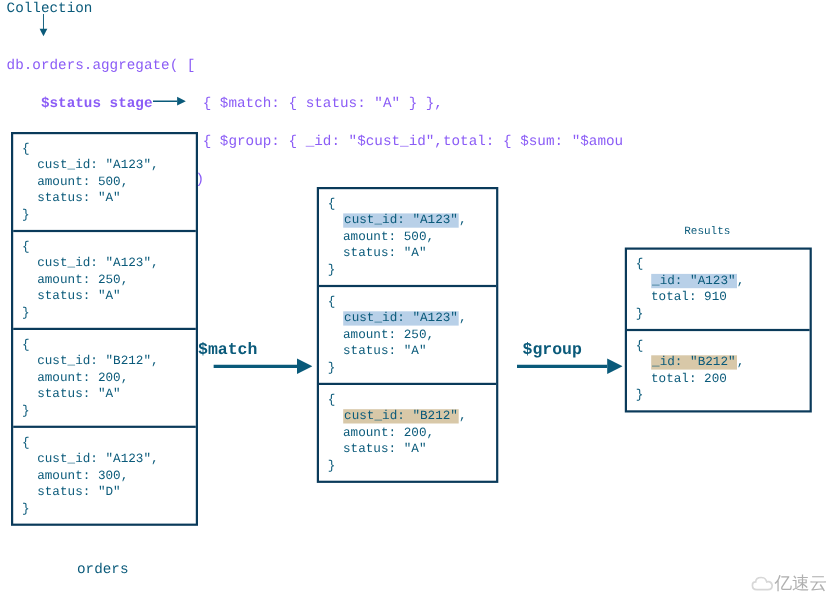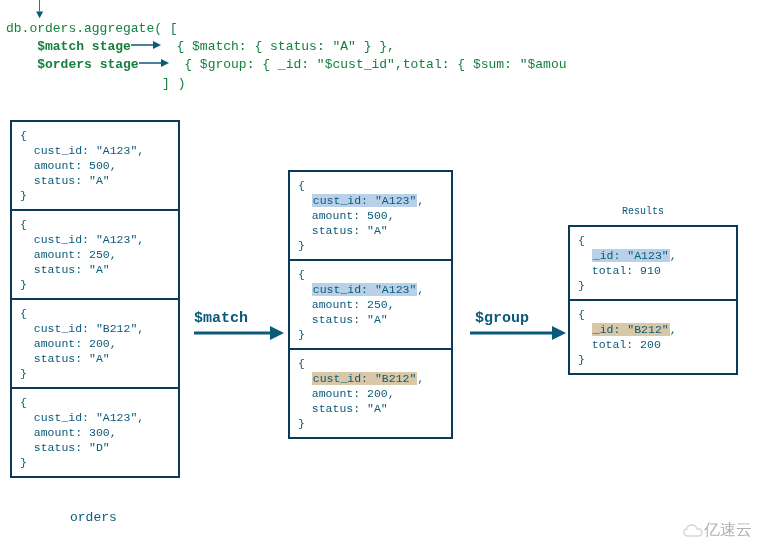--- a/index.html
+++ b/index.html
@@ -25,22 +25,23 @@
     font-size: 13px;
   }
   .arrow-down {
     color: #0a5a7a;
     font-size: 12px;
     margin-left: 30px;
     line-height: 10px;
   }
   .code-line {
     white-space: pre;
-    color: #15803d;
+    color: #8b5cf6;
     line-height: 18px;
+    margin-top: 16px;
   }
   .bold { font-weight: bold; }
   .diagram {
     position: absolute;
     top: 120px;
     left: 10px;
     width: 740px;
   }
   .col {
     position: absolute;
@@ -102,23 +103,24 @@
   .watermark svg { opacity: 0.5; }
   .stage-ptr {
     display: inline-block;
     vertical-align: middle;
   }
 </style>
 </head>
 <body>
 
 <div class="header">
+  <div class="label-collection">Collection</div>
   <div class="arrow-down">│<br>▼</div>
   <div class="code-line">db.orders.aggregate( [</div>
-  <div class="code-line">    <span class="bold">$match stage</span><span class="stage-ptr"><svg width="30" height="10" viewBox="0 0 30 10">
+  <div class="code-line">    <span class="bold">$status stage</span><span class="stage-ptr"><svg width="30" height="10" viewBox="0 0 30 10">
           <line x1="0" y1="5" x2="22" y2="5" stroke="#0a5a7a" stroke-width="1.5"></line>
           <polygon points="22,1 30,5 22,9" fill="#0a5a7a"></polygon>
         </svg></span>  <span>{ $match: { status: "A" } },</span></div>
   <div class="code-line">    <span class="bold">$orders stage</span><span class="stage-ptr"><svg width="30" height="10" viewBox="0 0 30 10">
           <line x1="0" y1="5" x2="22" y2="5" stroke="#0a5a7a" stroke-width="1.5"></line>
           <polygon points="22,1 30,5 22,9" fill="#0a5a7a"></polygon>
         </svg></span>  <span>{ $group: { _id: "$cust_id",total: { $sum: "$amou</span></div>
   <div class="code-line">                    <span>] )</span></div>
 </div>
 
@@ -141,21 +143,21 @@
 <span>  status: "A"</span>
 <span>}</span></div>
     <div class="doc"><span>{</span>
 <span>  cust_id: "A123",</span>
 <span>  amount: 300,</span>
 <span>  status: "D"</span>
 <span>}</span></div>
   </div>
   <div class="caption" style="left:60px; top:390px;text-align:right;">orders</div>
 
-  <div class="pipe-label" style="left:184px; top:190px;">$match</div>
+  <div class="pipe-label" style="left:170px; top:190px;">$match</div>
   <div class="pipe-arrow" style="left:184px; top:205px;">
     <svg width="90" height="16" viewBox="0 0 90 16">
         <line x1="0" y1="8" x2="76" y2="8" stroke="#0a5a7a" stroke-width="3"></line>
         <polygon points="76,1 90,8 76,15" fill="#0a5a7a"></polygon>
       </svg>
   </div>
 
   <div class="col col-matched">
     <div class="doc"><span>{</span>
   <span class="hl-blue">cust_id: "A123"</span><span>,</span>

